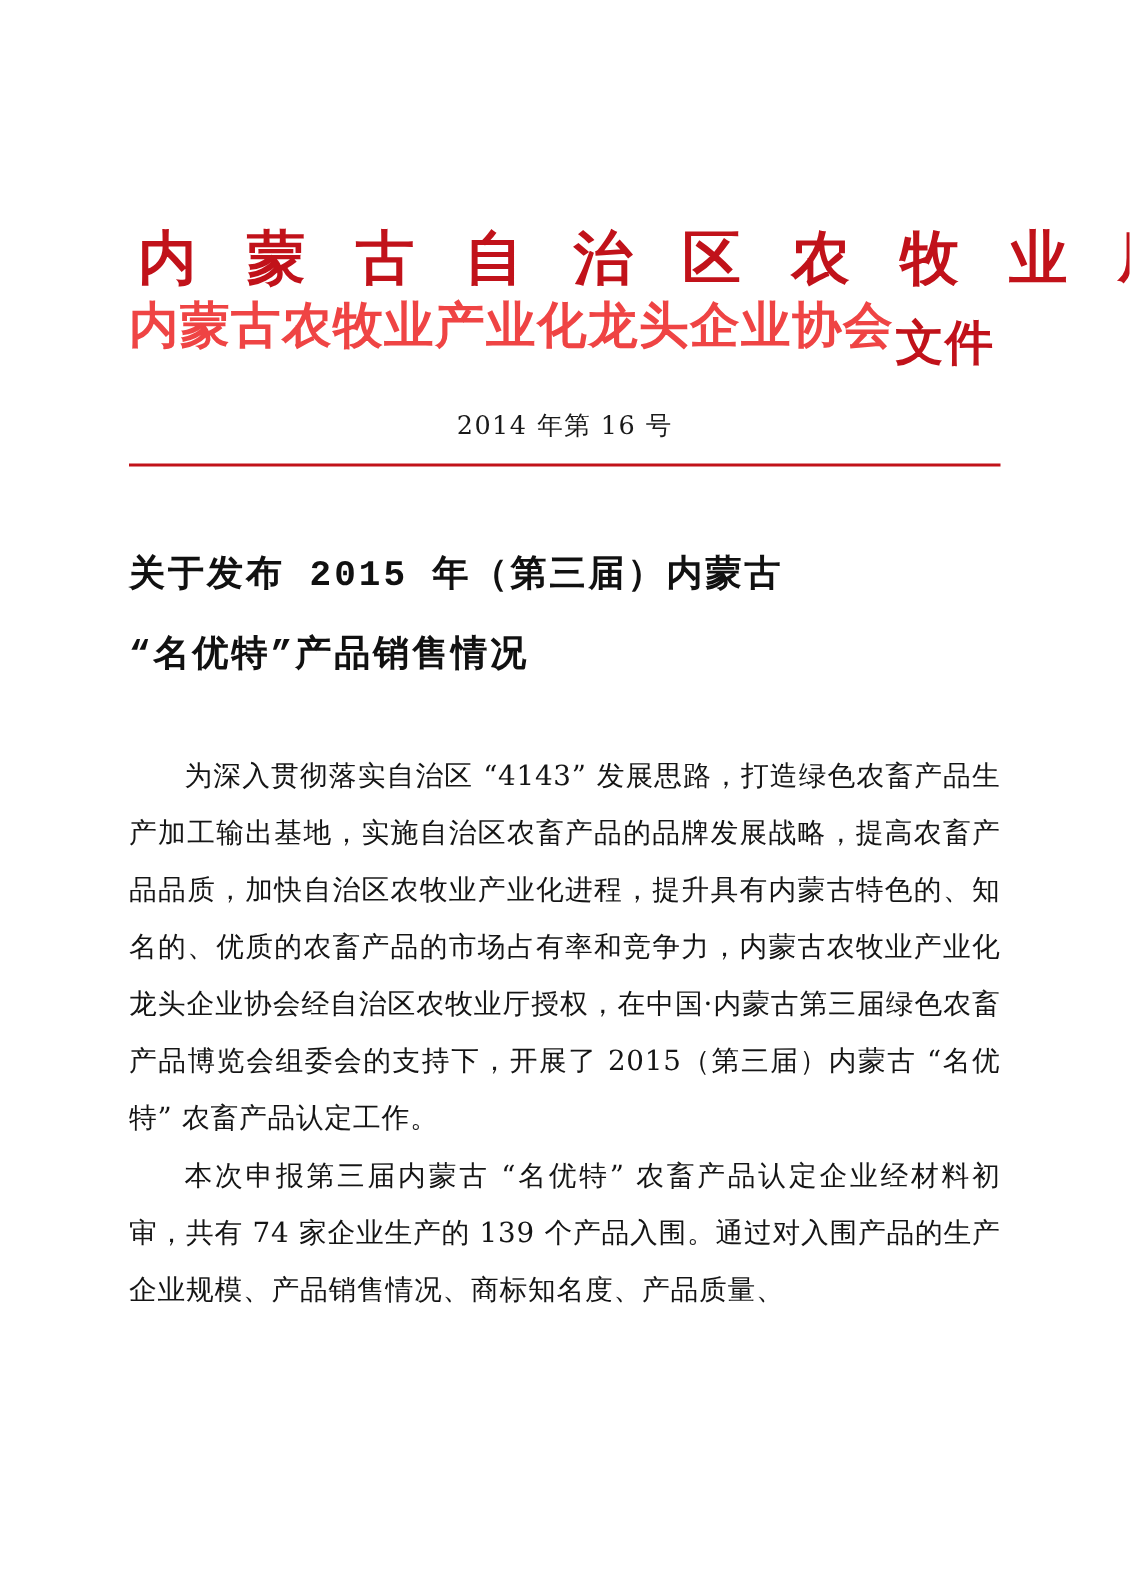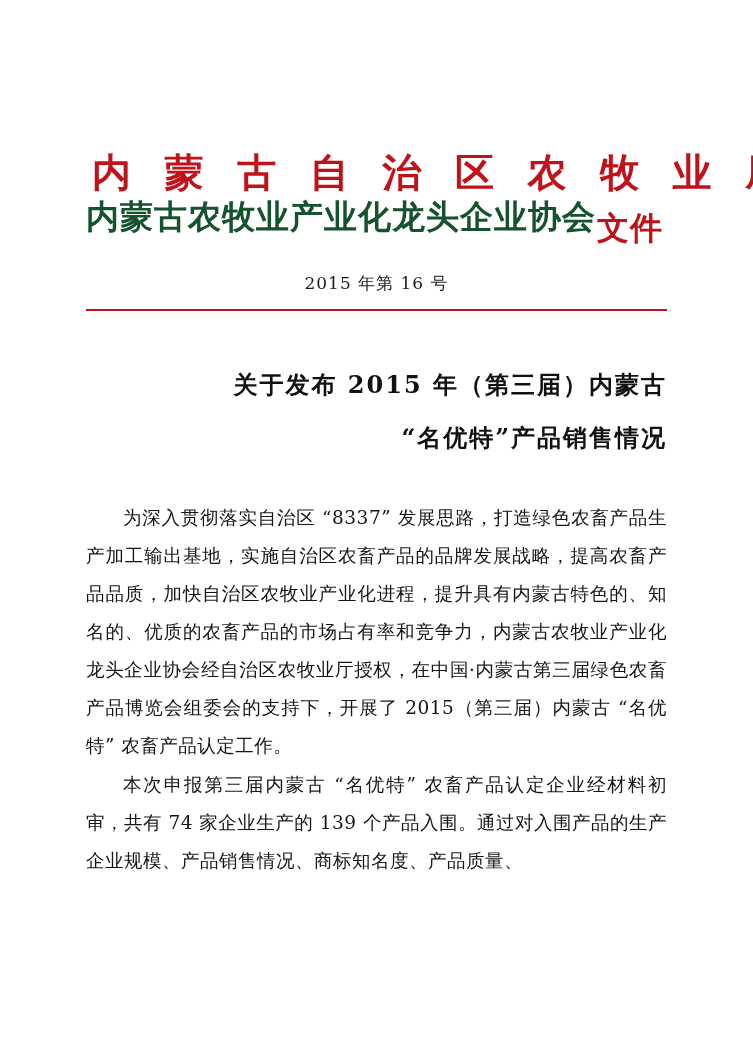--- a/index.html
+++ b/index.html
@@ -32,21 +32,21 @@
     color: #c1121a;
     font-family: "DejaVu Serif", "Liberation Serif", serif;
     font-weight: bold;
     font-size: 39px;
     letter-spacing: 10px;
     line-height: 1.15;
     white-space: nowrap;
     text-indent: 6px;
   }
   .lh-line2 {
-    color: #14532d;
+    color: #ef4444;
     font-family: "DejaVu Serif", "Liberation Serif", serif;
     font-weight: bold;
     font-size: 33px;
     letter-spacing: 1px;
     line-height: 1.2;
     white-space: nowrap;
     margin-top: 2px;
   }
   .lh-wenjian {
     position: absolute;
@@ -71,21 +71,22 @@
   .red-rule {
     margin-top: 14px;
     height: 2px;
     background: #c1121a;
     width: 100%;
   }
 
   
   .title-block {
     margin-top: 48px;
-    text-align: right;
+    text-align: left;
+    font-family: Liberation Mono, monospace;
   }
   .title-line {
     font-size: 24px;
     font-weight: bold;
     letter-spacing: 2px;
     line-height: 2.2;
     color: #111;
   }
 
   
@@ -107,27 +108,27 @@
 <body>
 
 <div class="page">
 
   <div class="letterhead">
     <div class="lh-line1">内 蒙 古 自 治 区 农 牧 业 厅</div>
     <div class="lh-line2">内蒙古农牧业产业化龙头企业协会</div>
     <div class="lh-wenjian">文件</div>
   </div>
 
-  <div class="doc-number">2015 年第 16 号</div>
+  <div class="doc-number">2014 年第 16 号</div>
 
   <div class="red-rule"></div>
 
   <div class="title-block">
     <div class="title-line">关于发布 2015 年（第三届）内蒙古</div>
     <div class="title-line">“名优特”产品销售情况</div>
   </div>
 
   <div class="body-text">
-    <p class="para">为深入贯彻落实自治区 “8337” 发展思路，打造绿色农畜产品生产加工输出基地，实施自治区农畜产品的品牌发展战略，提高农畜产品品质，加快自治区农牧业产业化进程，提升具有内蒙古特色的、知名的、优质的农畜产品的市场占有率和竞争力，内蒙古农牧业产业化龙头企业协会经自治区农牧业厅授权，在中国·内蒙古第三届绿色农畜产品博览会组委会的支持下，开展了 2015（第三届）内蒙古 “名优特” 农畜产品认定工作。</p>
+    <p class="para">为深入贯彻落实自治区 “4143” 发展思路，打造绿色农畜产品生产加工输出基地，实施自治区农畜产品的品牌发展战略，提高农畜产品品质，加快自治区农牧业产业化进程，提升具有内蒙古特色的、知名的、优质的农畜产品的市场占有率和竞争力，内蒙古农牧业产业化龙头企业协会经自治区农牧业厅授权，在中国·内蒙古第三届绿色农畜产品博览会组委会的支持下，开展了 2015（第三届）内蒙古 “名优特” 农畜产品认定工作。</p>
     <p class="para">本次申报第三届内蒙古 “名优特” 农畜产品认定企业经材料初审，共有 74 家企业生产的 139 个产品入围。通过对入围产品的生产企业规模、产品销售情况、商标知名度、产品质量、</p>
   </div>
 
 </div>
 
 </body></html>

